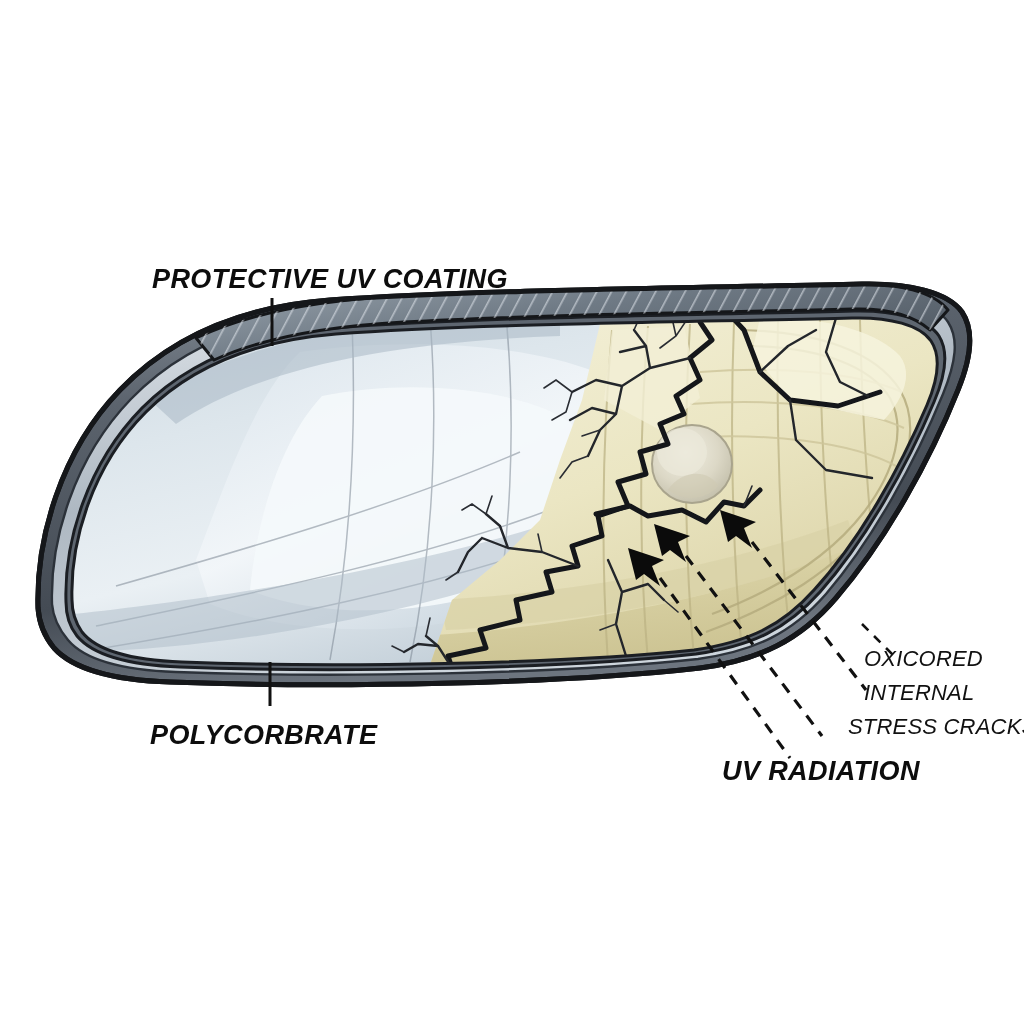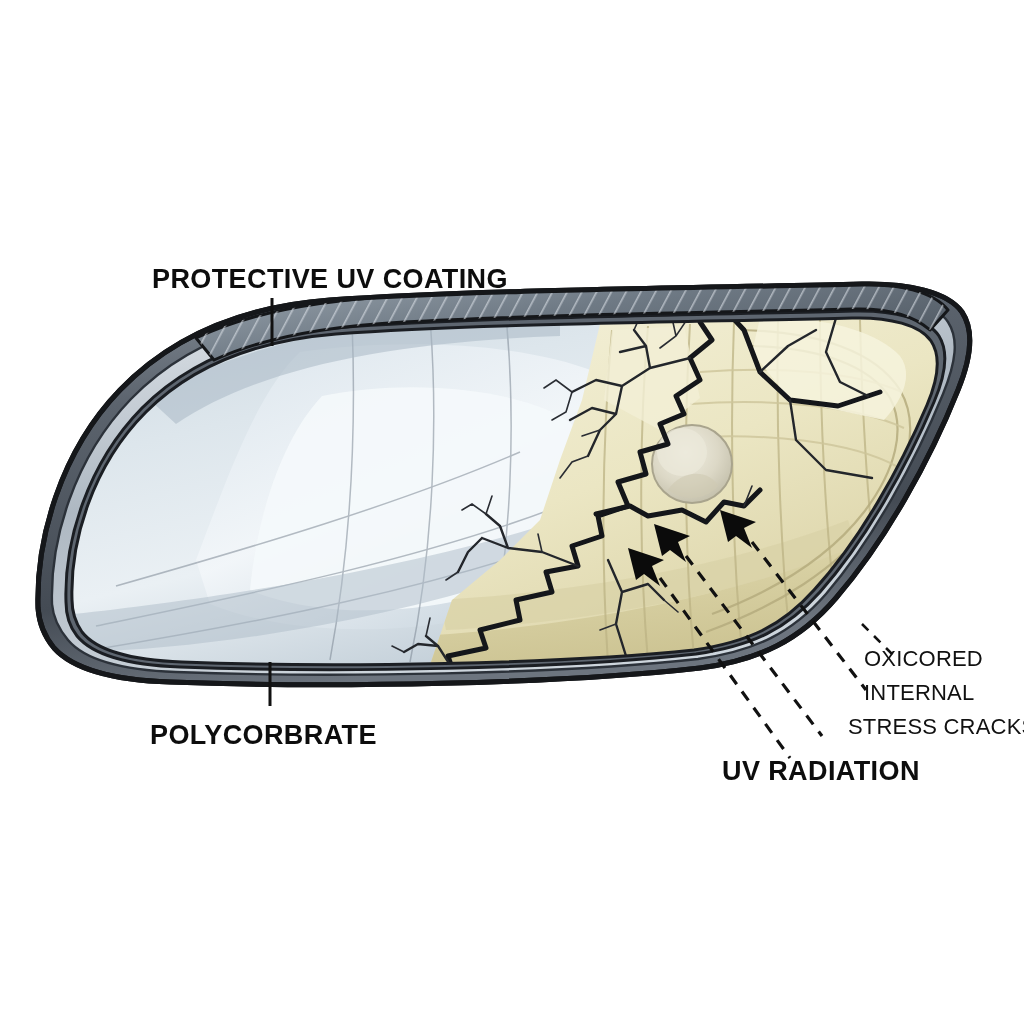--- a/index.html
+++ b/index.html
@@ -7,20 +7,21 @@
     padding: 0;
     background: #ffffff;
   }
   #page {
     position: relative;
     width: 1024px;
     height: 805px;
     background: #ffffff;
     overflow: hidden;
     font-family: "Liberation Sans", sans-serif;
+    font-style: italic;
   }
   svg.figure {
     position: absolute;
     left: 0;
     top: 0;
     width: 1024px;
     height: 1024px;
     display: block;
   }
   .label-bold {

